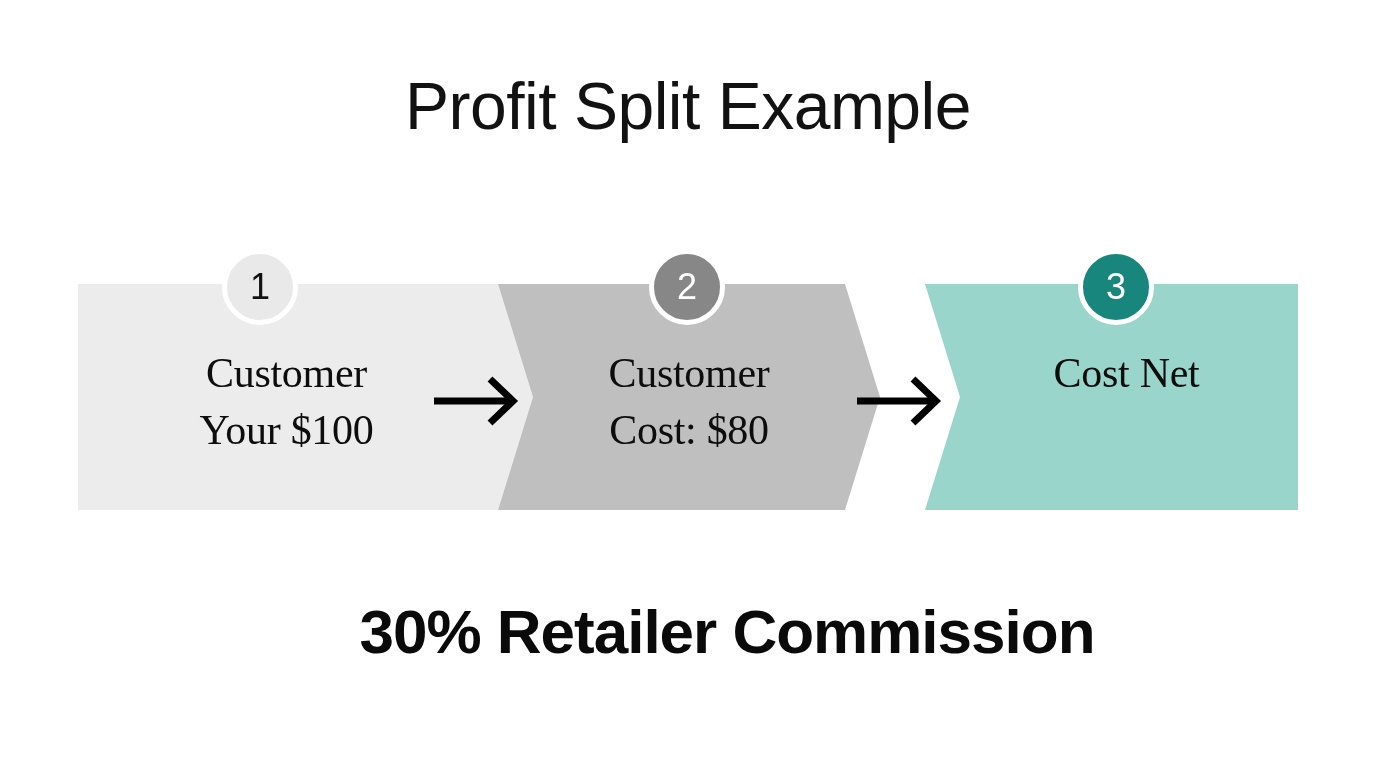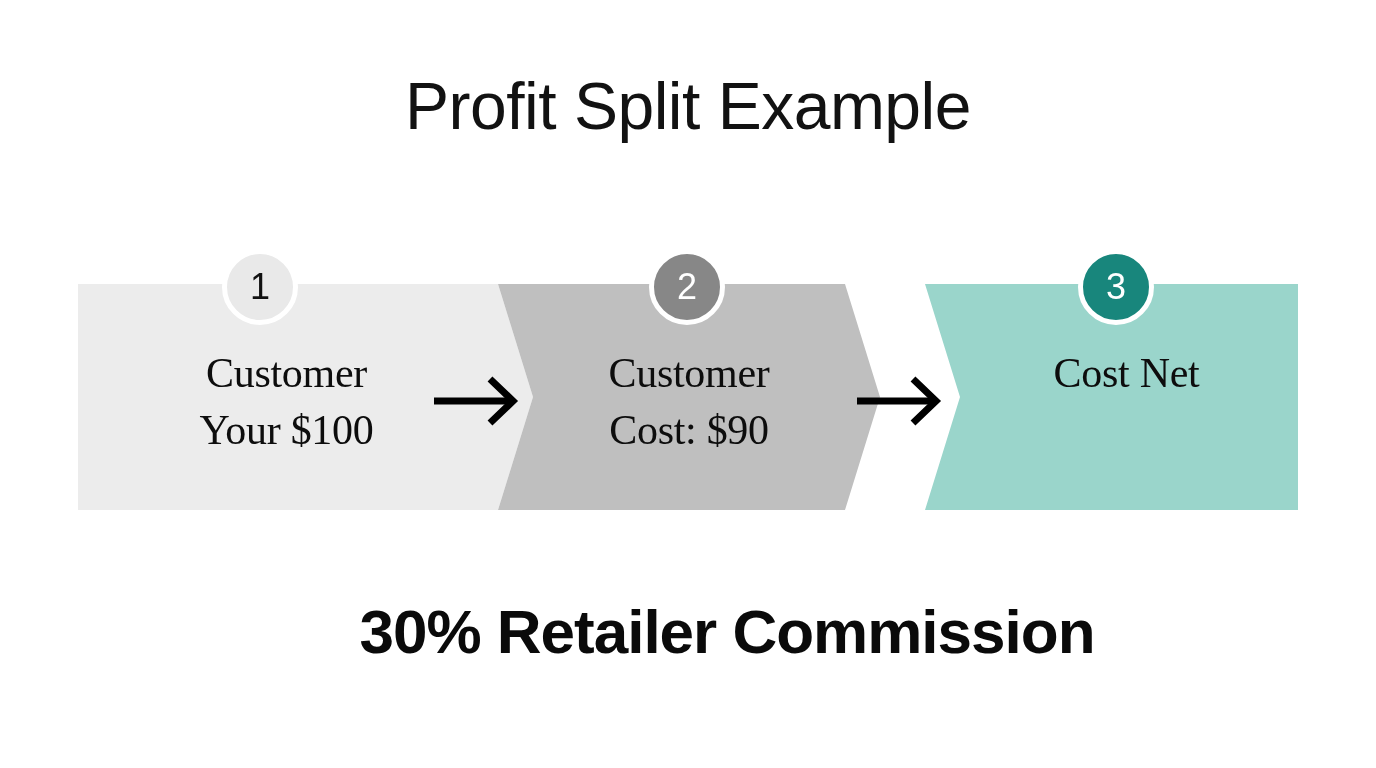--- a/index.html
+++ b/index.html
@@ -161,21 +161,21 @@
         <span class="l2">Your $100</span>
       </div>
     </div>
 
     <div class="step" id="step-2">
       <svg class="step-shape" viewBox="0 0 382 226" preserveAspectRatio="none">
         <polygon points="0,0 347,0 382,113 347,226 0,226 35,113" fill="#bfbfbf"></polygon>
       </svg>
       <div class="step-label">
         <span>Customer</span>
-        <span class="l2">Cost: $90</span>
+        <span class="l2">Cost: $80</span>
       </div>
     </div>
 
     <div class="step" id="step-3">
       <svg class="step-shape" viewBox="0 0 373 226" preserveAspectRatio="none">
         <polygon points="0,0 373,0 373,226 0,226 35,113" fill="#9ad5cb"></polygon>
       </svg>
       <div class="step-label">
         <span>Cost Net</span>
       </div>

